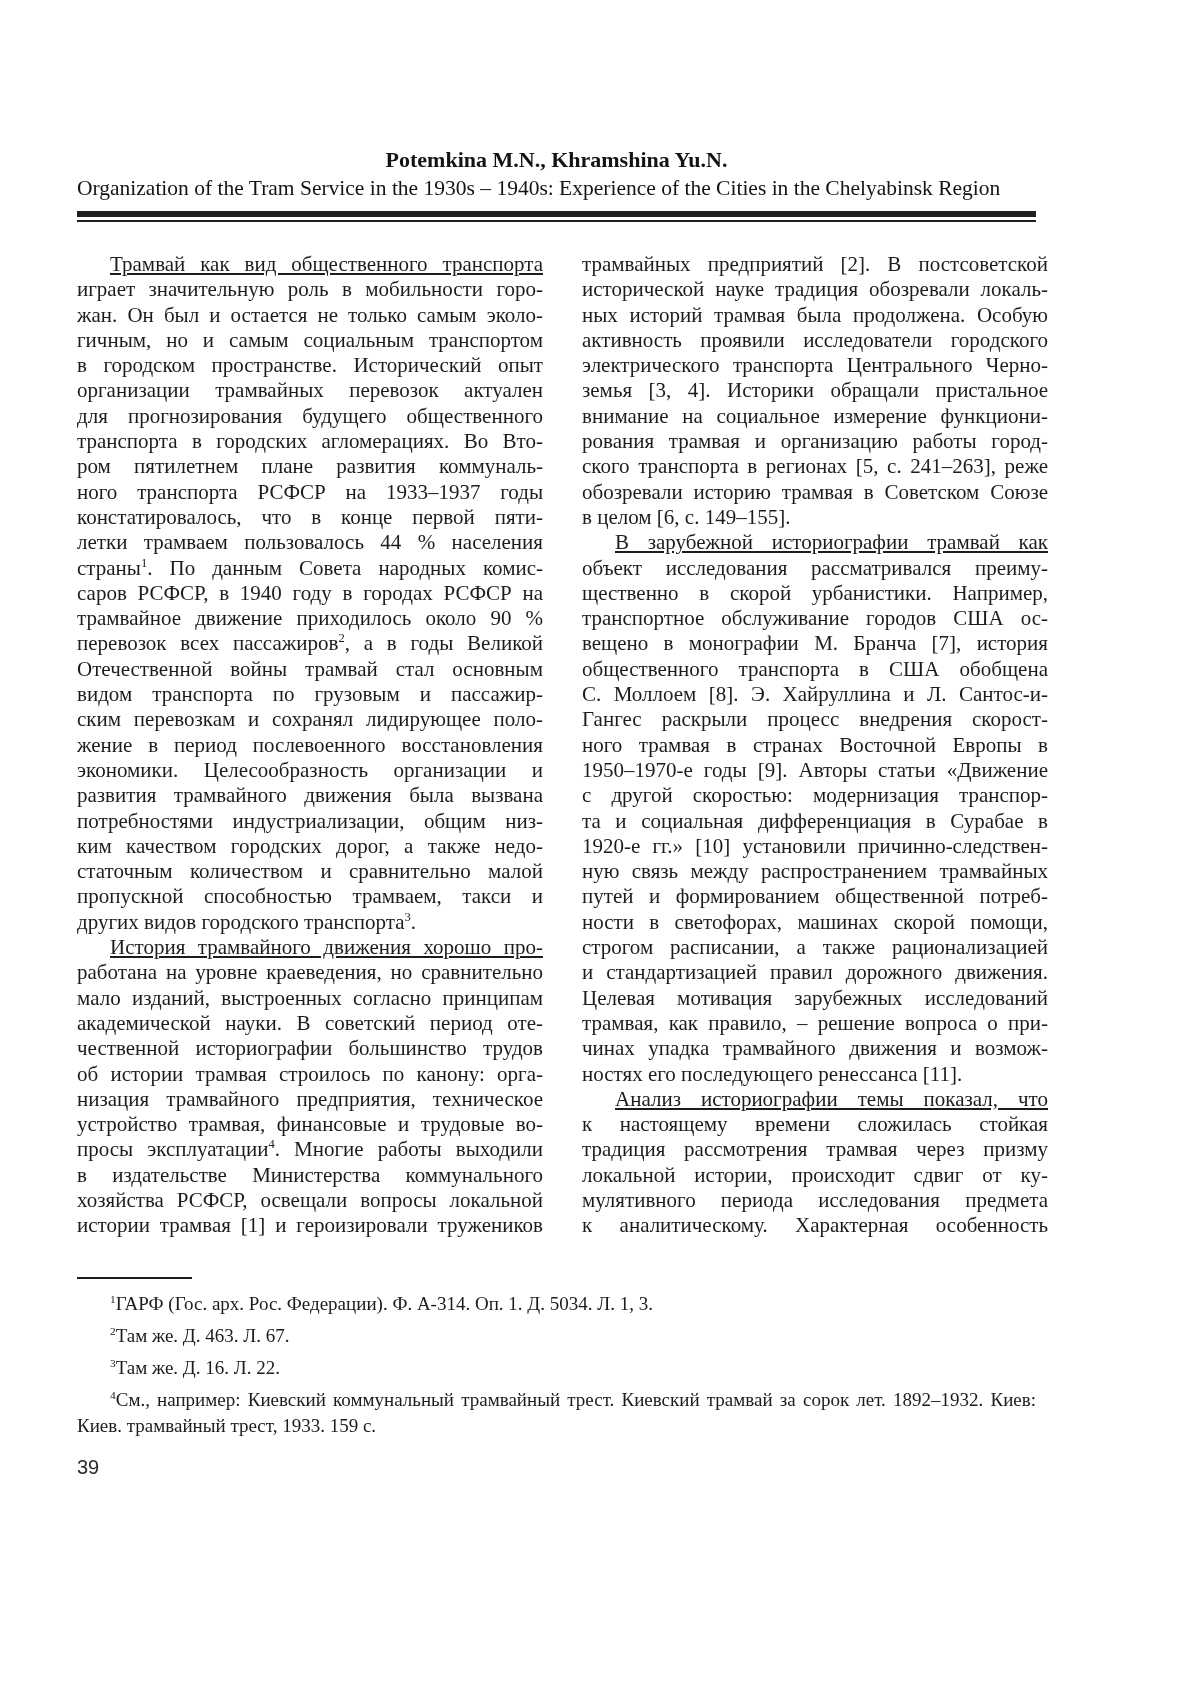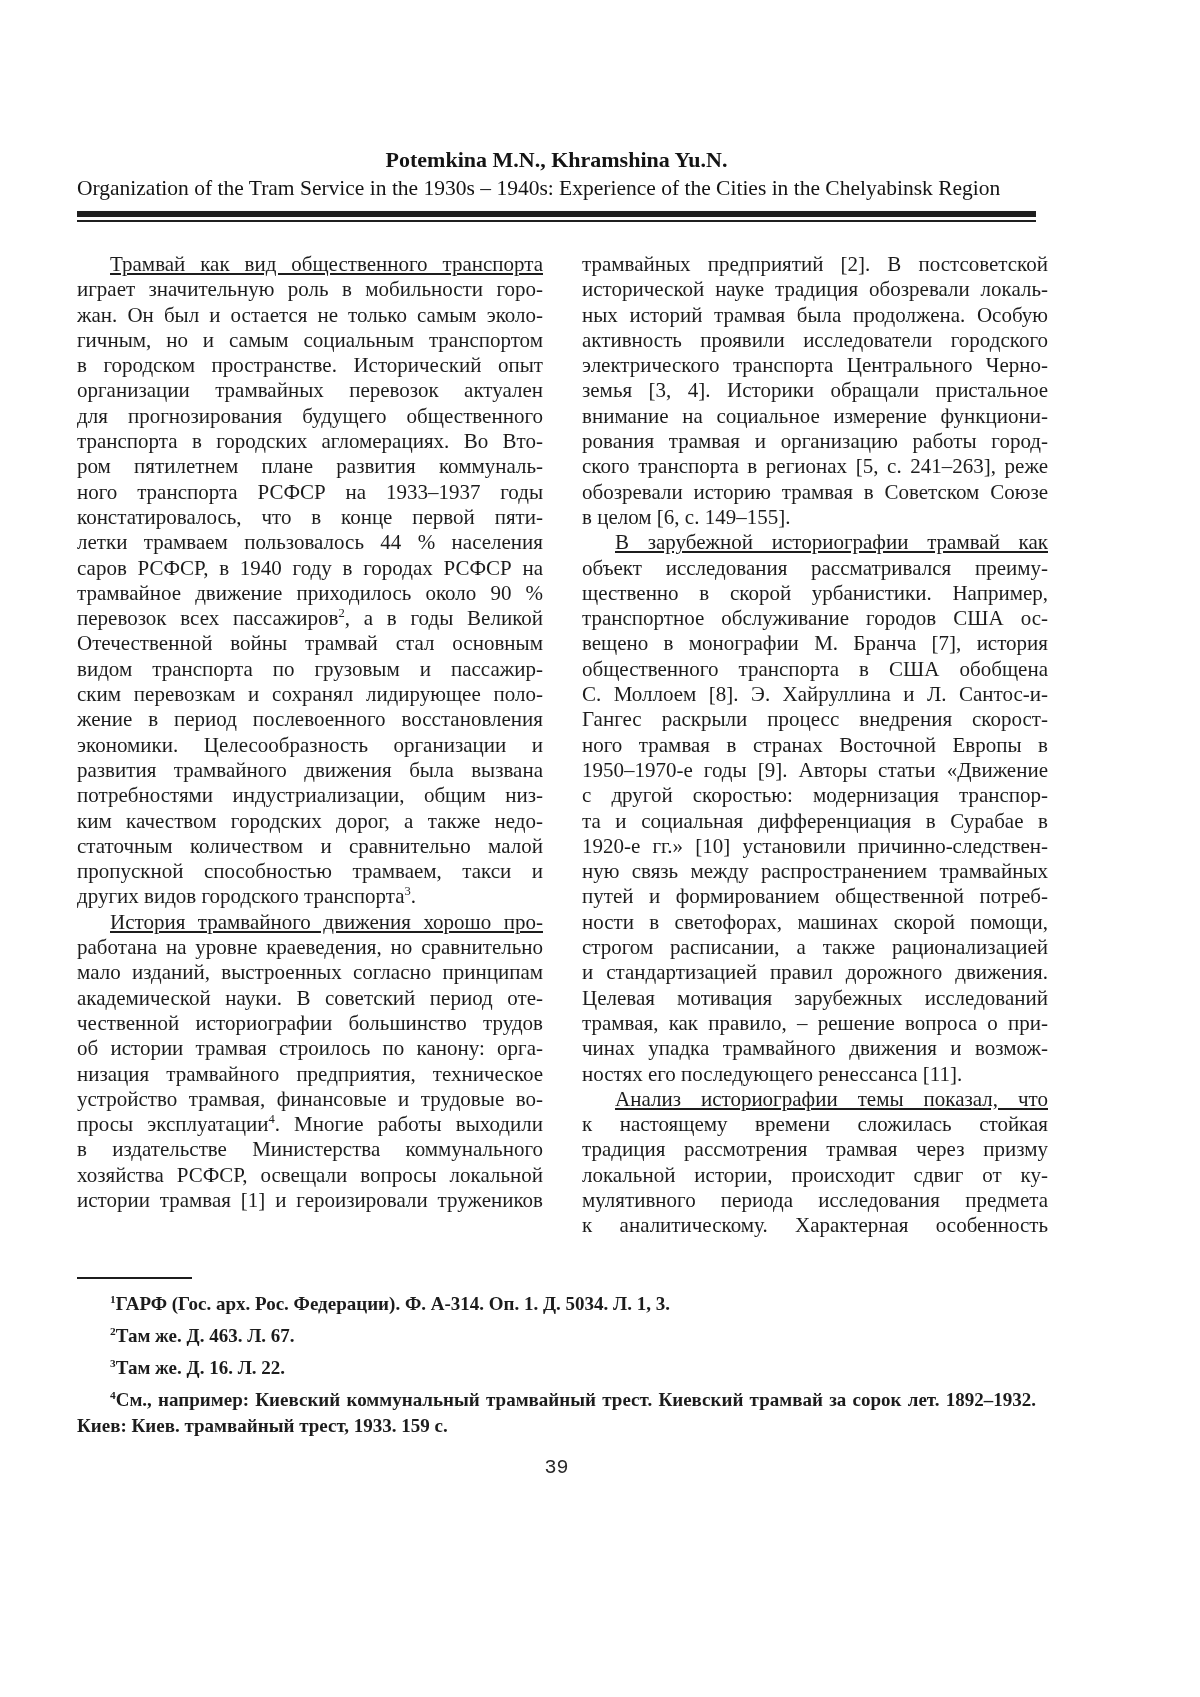--- a/index.html
+++ b/index.html
@@ -39,25 +39,25 @@
     white-space: normal;
   }
   .line.indent { text-indent: 33px; text-decoration: underline; }
   .line.para-end { text-align-last: left; }
   sup { font-size: 0.6em; vertical-align: super; line-height: 0; }
   .fn-sep { position: absolute; top: 1277px; left: 77px; width: 115px; height: 2px; background: #1c1c1c; }
   .footnotes {
     position: absolute; top: 1291px; left: 77px; width: 959px;
     font-size: 19px; line-height: 26px;
   }
-  .footnote { text-indent: 33px; text-align: justify; margin: 0 0 6px 0; font-weight: bold; }
+  .footnote { text-indent: 33px; text-align: justify; margin: 0 0 6px 0; }
   .page-number {
     position: absolute; top: 1456px; left: 77px; width: 959px;
-    text-align: center; font-size: 20px; color: #2a2a2a;
-    font-family: Liberation Mono, monospace;
+    font-size: 20px; color: #2a2a2a;
+    font-family: Liberation Sans, sans-serif;
   }
 </style>
 </head>
 <body>
 
 <div class="page">
   <div class="header-authors">Potemkina M.N., Khramshina Yu.N.</div>
   <div class="header-title">Organization of the Tram Service in the 1930s – 1940s: Experience of the Cities in the Chelyabinsk Region</div>
   <div class="rule-thick"></div>
   <div class="rule-thin"></div>
@@ -68,20 +68,21 @@
       <div class="line">жан. Он был и остается не только самым эколо-</div>
       <div class="line">гичным, но и самым социальным транспортом</div>
       <div class="line">в городском пространстве. Исторический опыт</div>
       <div class="line">организации трамвайных перевозок актуален</div>
       <div class="line">для прогнозирования будущего общественного</div>
       <div class="line">транспорта в городских агломерациях. Во Вто-</div>
       <div class="line">ром пятилетнем плане развития коммуналь-</div>
       <div class="line">ного транспорта РСФСР на 1933–1937 годы</div>
       <div class="line">констатировалось, что в конце первой пяти-</div>
       <div class="line">летки трамваем пользовалось 44 % населения</div>
+      <div class="line">страны<sup>1</sup>. По данным Совета народных комис-</div>
       <div class="line">саров РСФСР, в 1940 году в городах РСФСР на</div>
       <div class="line">трамвайное движение приходилось около 90 %</div>
       <div class="line">перевозок всех пассажиров<sup>2</sup>, а в годы Великой</div>
       <div class="line">Отечественной войны трамвай стал основным</div>
       <div class="line">видом транспорта по грузовым и пассажир-</div>
       <div class="line">ским перевозкам и сохранял лидирующее поло-</div>
       <div class="line">жение в период послевоенного восстановления</div>
       <div class="line">экономики. Целесообразность организации и</div>
       <div class="line">развития трамвайного движения была вызвана</div>
       <div class="line">потребностями индустриализации, общим низ-</div>

